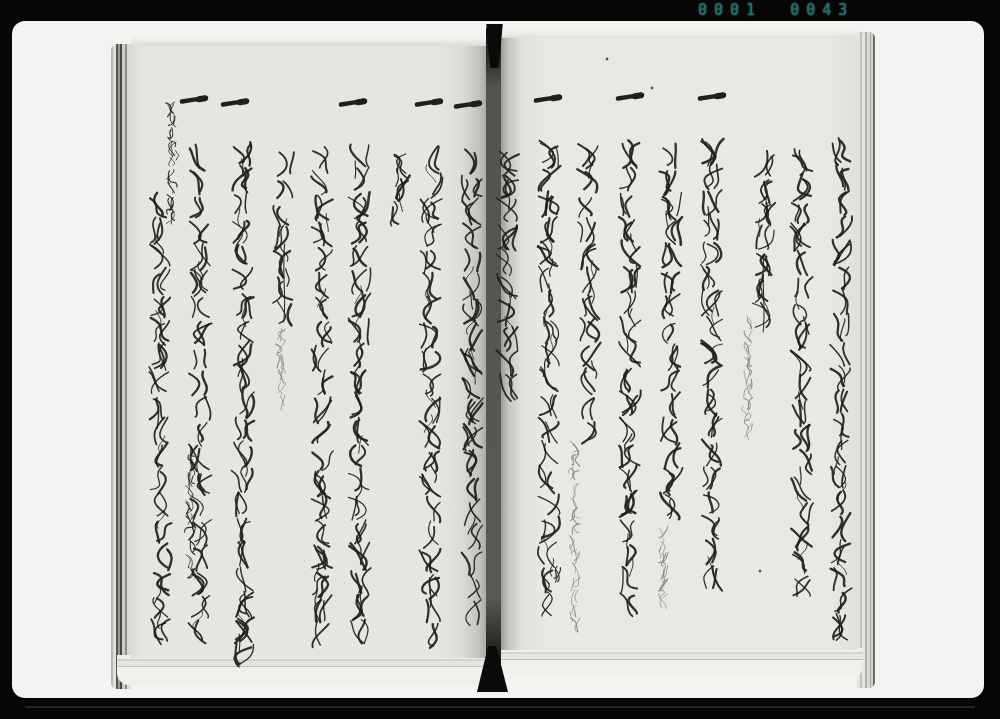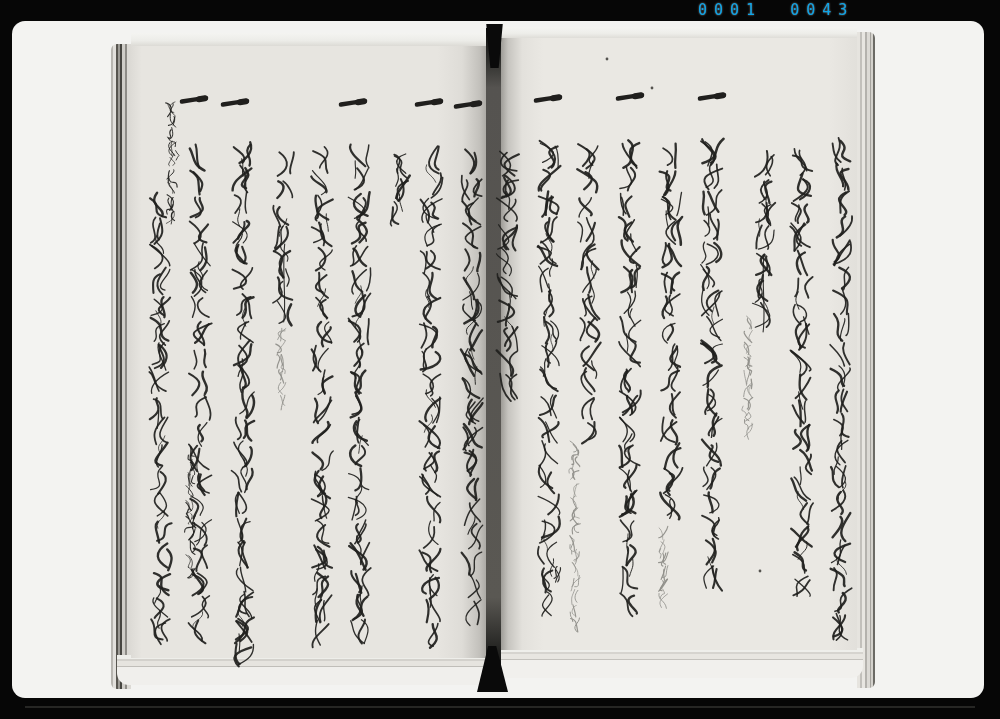--- a/index.html
+++ b/index.html
@@ -69,21 +69,21 @@
   #gutter-wedge-bottom{
     left:477px;top:646px;width:31px;height:46px;background:#0a0a0a;
     clip-path:polygon(36% 0,62% 0,100% 100%,0 100%);
   }
   #frame-line{left:25px;top:706px;width:950px;height:2px;background:#262624;}
   #ink{left:0;top:0;}
 </style>
 </head>
 <body style="background: rgb(6, 6, 6);">
 
-<div id="counter" class="abs" style="color: #0ea5e9; text-align: center;">0001 0043</div>
+<div id="counter" class="abs" style="color: #0f766e; text-align: center;">0001 0043</div>
 <div id="mat" class="abs" style="background: rgb(243, 243, 241);"></div>
 
 <div id="edge-left" class="abs"></div>
 <div id="edge-right" class="abs"></div>
 <div id="edge-top-left" class="abs"></div>
 <div id="edge-top-right" class="abs"></div>
 <div id="edge-bottom-left" class="abs"></div>
 <div id="edge-bottom-right" class="abs"></div>
 
 <div id="page-left" class="abs"></div>

